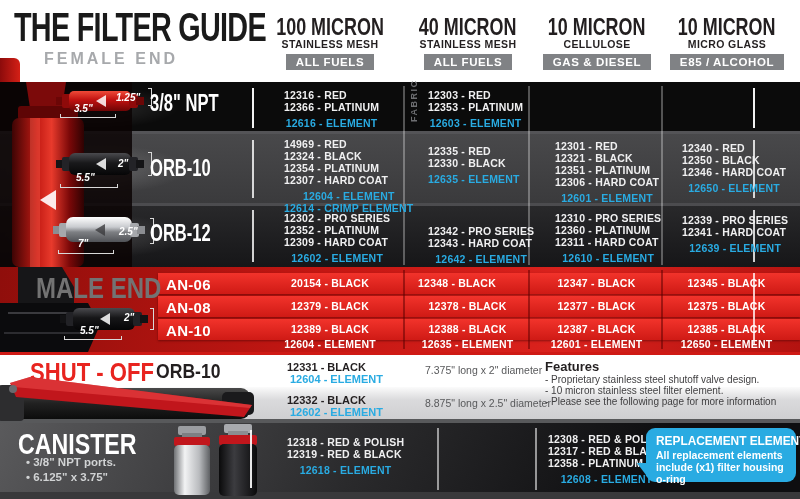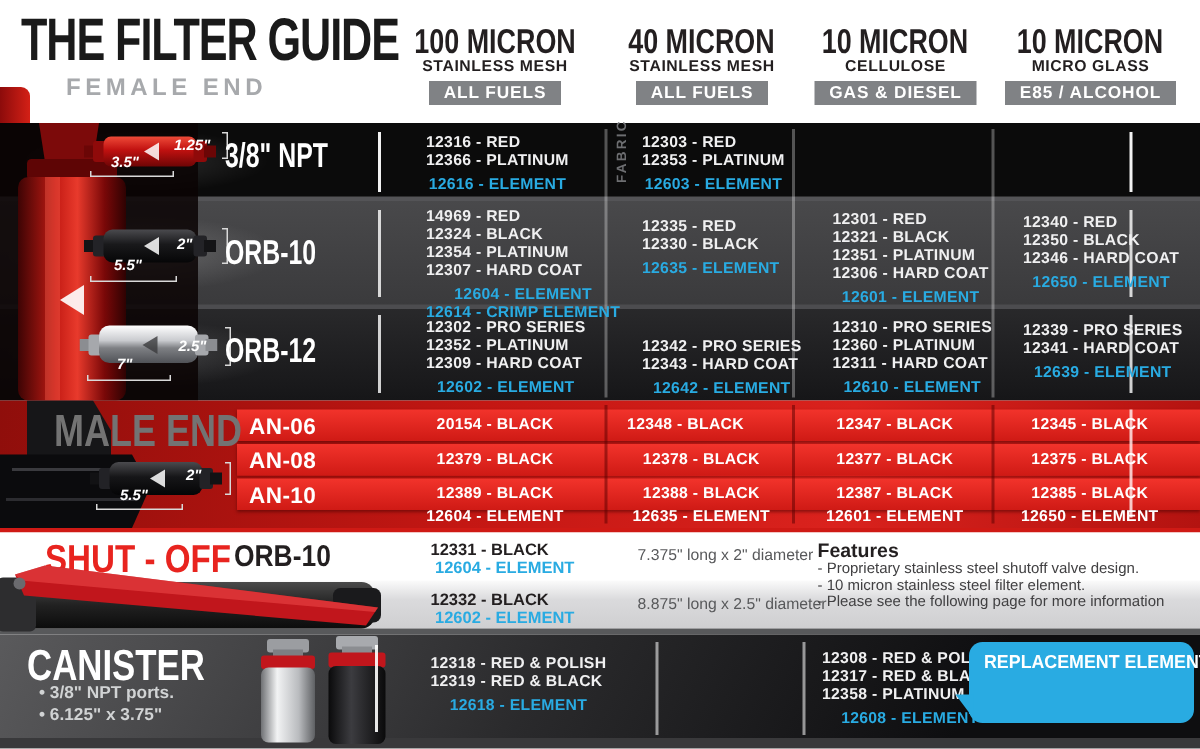--- a/index.html
+++ b/index.html
@@ -380,15 +380,16 @@
   </div>
   <div class="cell" style="left:548px;top:433px;">
     <div class="pn">12308 - RED &amp; POLISH</div>
     <div class="pn">12317 - RED &amp; BLACK</div>
     <div class="pn">12358 - PLATINUM</div>
     <div class="pn el gap">12608 - ELEMENT</div>
   </div>
 
   <div class="repl-box">
     <div class="repl-title"><span class="cx" style="transform:scaleX(.95);">REPLACEMENT ELEMENTS</span></div>
+    <div class="repl-body">All replacement elements include (x1) filter housing o-ring</div>
   </div>
 
 </div>
 
 </body></html>

